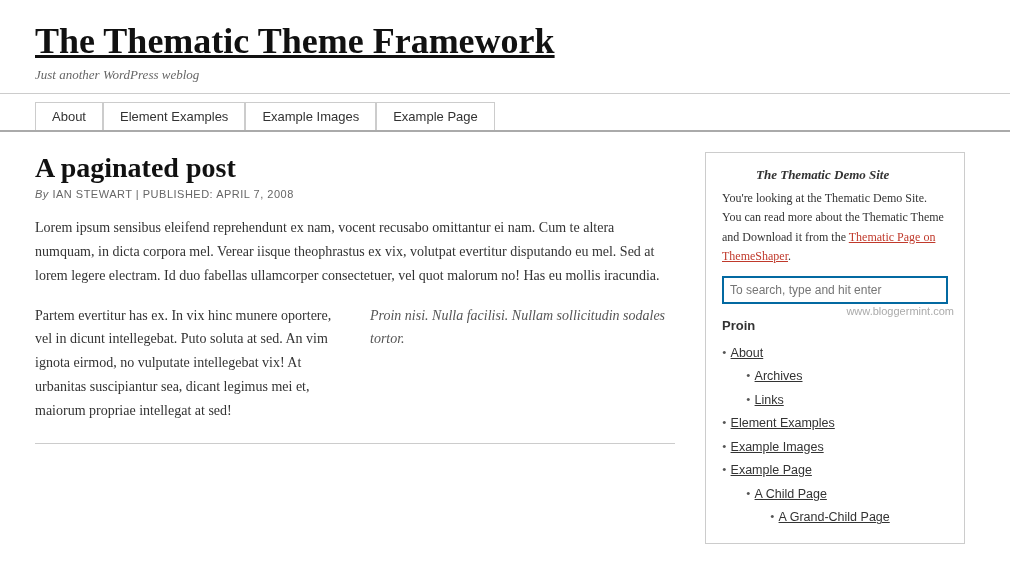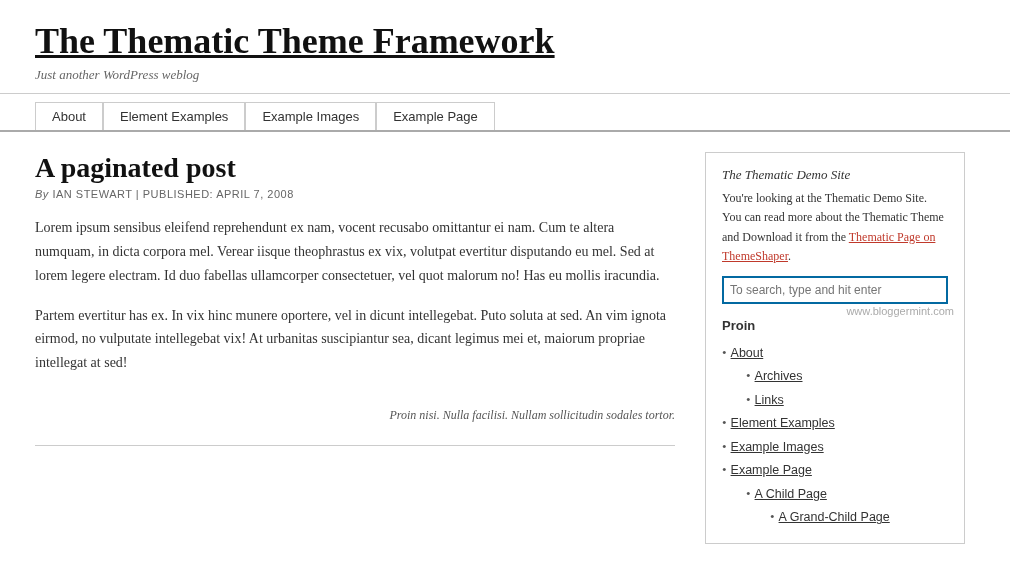--- a/index.html
+++ b/index.html
@@ -78,52 +78,51 @@
     .post-body p {
       font-size: 14px;
       line-height: 1.7;
       margin-bottom: 16px;
       color: #333;
     }
     .post-columns {
       display: flex;
       gap: 30px;
       margin-top: 16px;
-      flex-direction: column;
     }
     .post-columns .col-left {
       flex: 1;
       font-size: 14px;
       line-height: 1.7;
       color: #333;
     }
     .post-columns .col-right {
       flex: 1;
-      font-size: 12px;
+      font-size: 14px;
       line-height: 1.7;
       color: #555;
       font-style: italic;
-      text-align: right;
     }
     #sidebar {
       width: 260px;
       flex-shrink: 0;
     }
     .sidebar-box {
       border: 1px solid #ccc;
       padding: 14px 16px;
       background: #fff;
       position: relative;
     }
     .sidebar-box .demo-title {
       font-style: italic;
-      font-weight: normal;
+      font-weight: bold;
       color: #333;
       font-size: 13px;
       margin-bottom: 6px;
+      margin-left: 34px;
     }
     .sidebar-box .demo-text {
       font-size: 12px;
       line-height: 1.6;
       color: #333;
       margin-bottom: 10px;
     }
     .sidebar-box .demo-link {
       color: #c0392b;
       text-decoration: underline;

